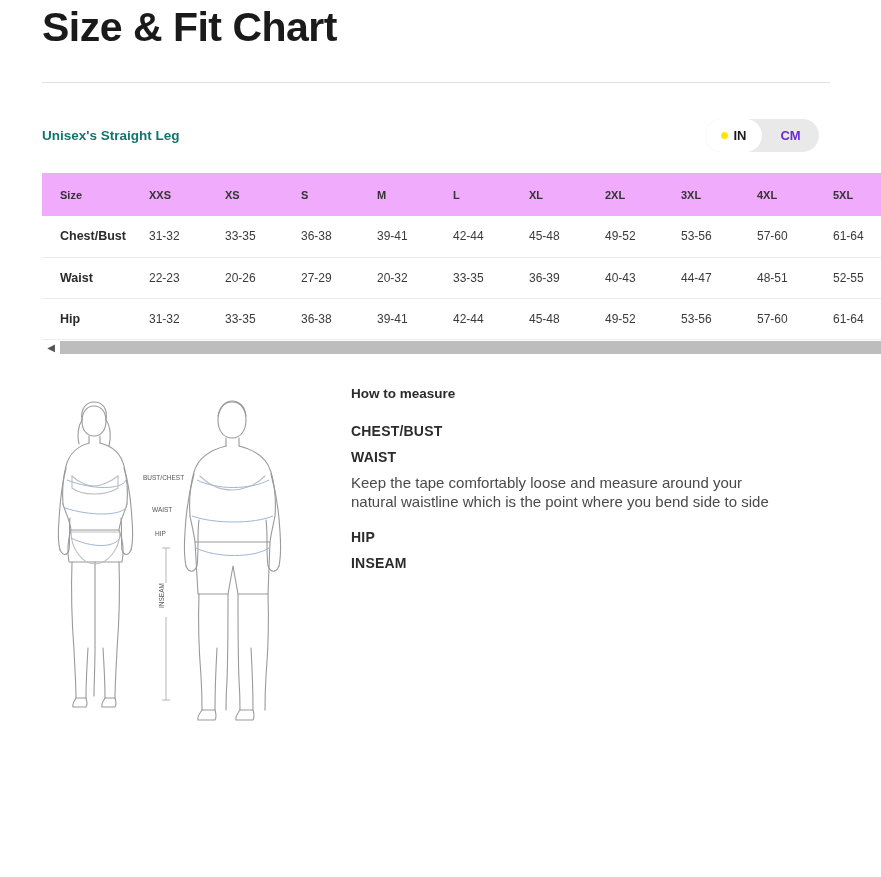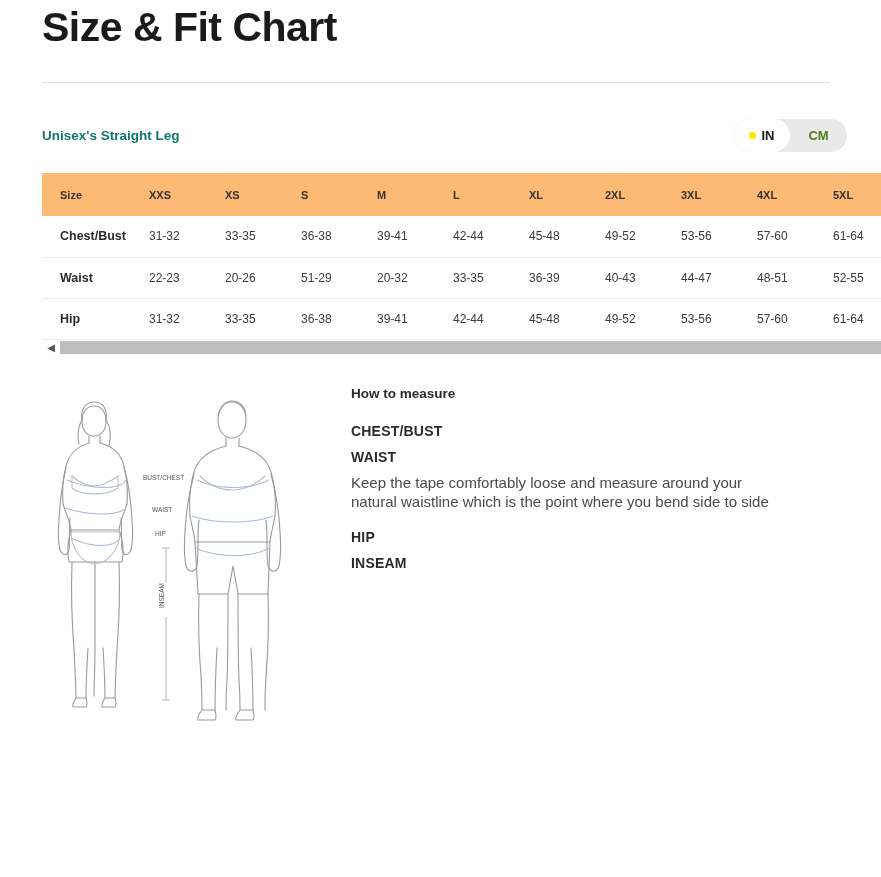--- a/index.html
+++ b/index.html
@@ -32,37 +32,37 @@
     position: absolute;
     left: 18px; top: 128px;
     font-size: 13.5px;
     font-weight: bold;
     color: #0f766e;
   }
 
   
   .unit-toggle {
     position: absolute;
-    right: 58px; top: 119px;
+    right: 86px; top: 119px;
     width: 114px; height: 33px;
     border-radius: 17px;
     background: #e9e9e9;
     display: flex;
     align-items: flex-start;
     overflow: hidden;
   }
   .unit-opt {
     flex: 1;
     height: 33px;
     display: flex;
     align-items: center;
     justify-content: center;
     font-size: 13px;
     font-weight: bold;
-    color: #4d7c0f;
+    color: #6d28d9;
     cursor: pointer;
     position: relative;
   }
   .unit-opt.active {
     background: #ffffff;
     border-radius: 17px;
     color: #1a1a1a;
   }
   .unit-dot {
     width: 7px; height: 7px;
@@ -77,21 +77,21 @@
     position: absolute;
     left: 18px; top: 173px;
     width: 863px;
   }
   table.size-table {
     border-collapse: collapse;
     width: 863px;
     table-layout: fixed;
   }
   table.size-table thead th {
-    background: #fdba74;
+    background: #f0abfc;
     font-size: 11px;
     font-weight: bold;
     text-align: left;
     color: #333;
     padding: 14px 0 14px 0;
     height: 43px;
   }
   table.size-table thead th:first-child { padding-left: 18px; }
   table.size-table tbody td {
     font-size: 12px;
@@ -235,21 +235,21 @@
           <td>45-48</td>
           <td>49-52</td>
           <td>53-56</td>
           <td>57-60</td>
           <td>61-64</td>
         </tr>
         <tr>
           <td>Waist</td>
           <td>22-23</td>
           <td>20-26</td>
-          <td>51-29</td>
+          <td>27-29</td>
           <td>20-32</td>
           <td>33-35</td>
           <td>36-39</td>
           <td>40-43</td>
           <td>44-47</td>
           <td>48-51</td>
           <td>52-55</td>
         </tr>
         <tr>
           <td>Hip</td>

